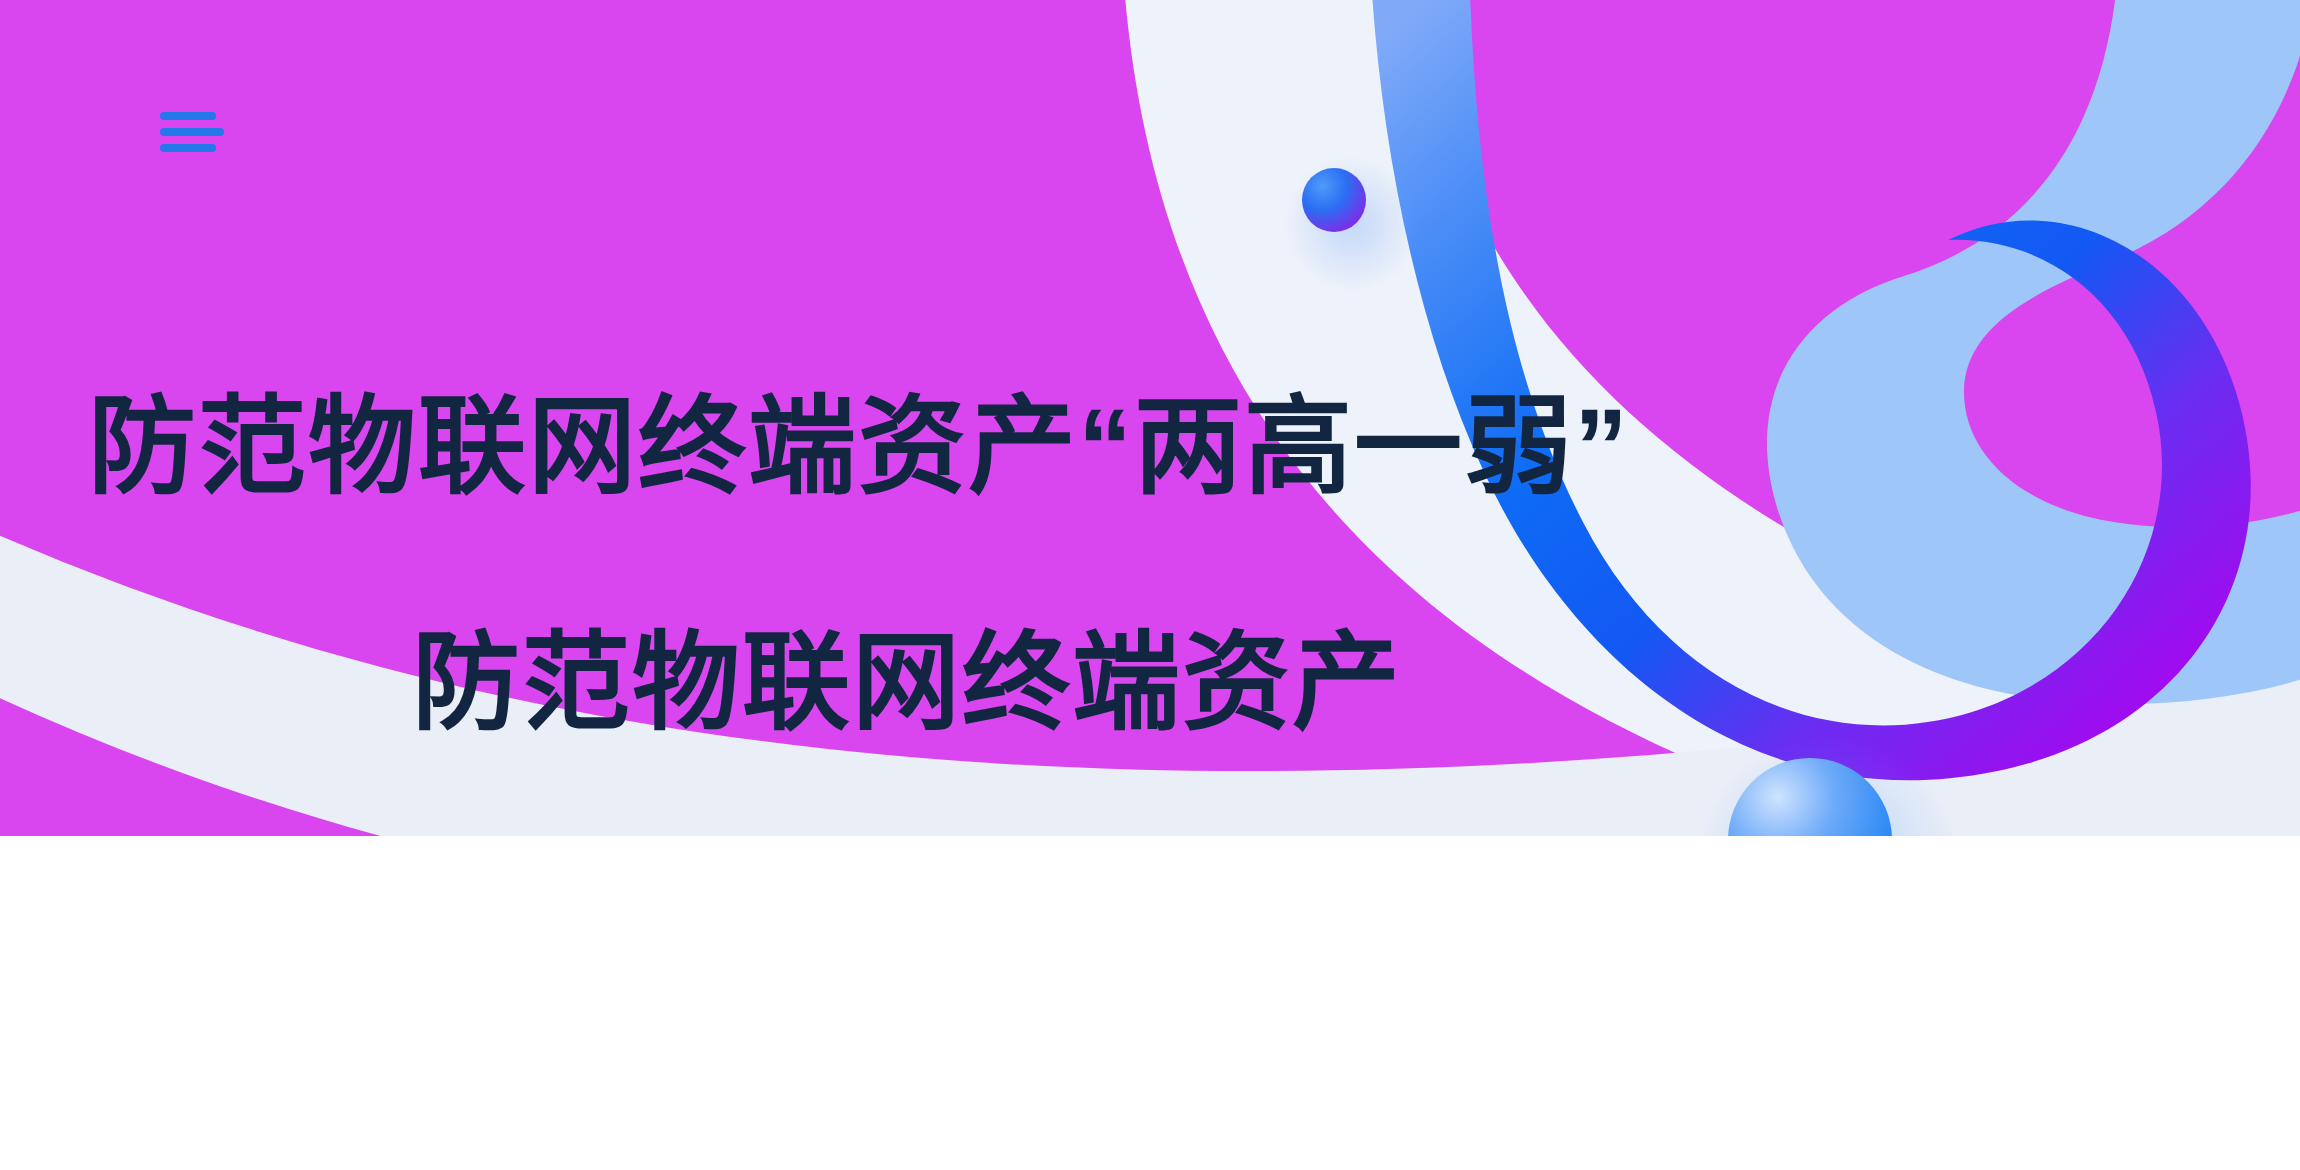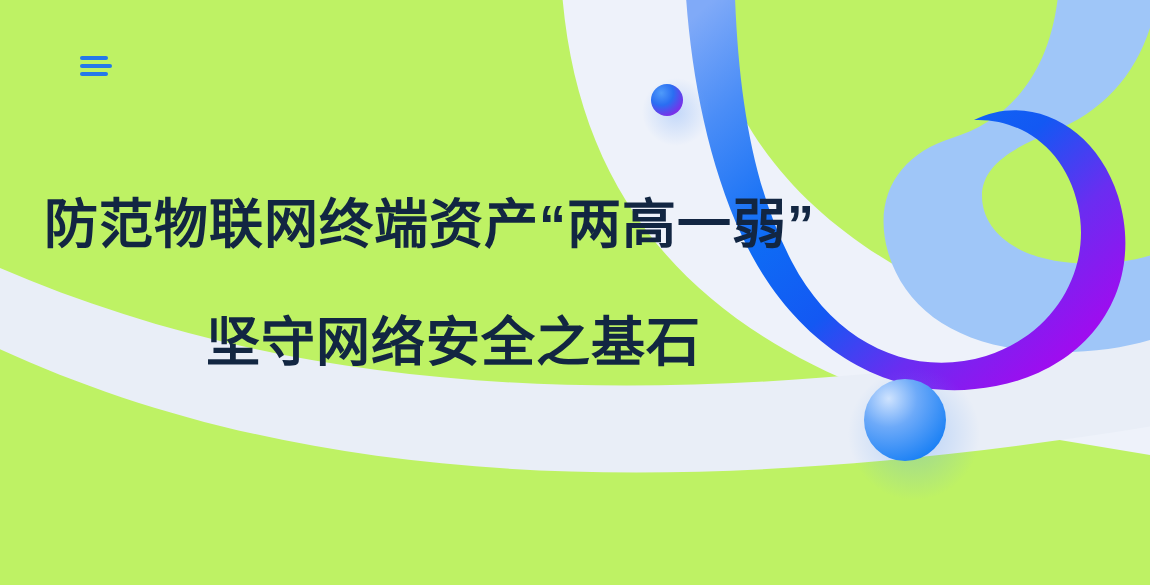--- a/index.html
+++ b/index.html
@@ -4,23 +4,23 @@
 <title>防范物联网终端资产"两高一弱"</title>
 <style>
   html, body {
     margin: 0;
     padding: 0;
     background: #ffffff;
   }
   .slide {
     position: relative;
     width: 1150px;
-    height: 585px;
+    height: 418px;
     overflow: hidden;
-    background: #bef264;
+    background: #d946ef;
     font-family: "Liberation Sans", "DejaVu Sans", sans-serif;
     text-decoration: underline;
   }
 
   
   .deco-layer {
     position: absolute;
     inset: 0;
     width: 1150px;
     height: 585px;
@@ -184,16 +184,16 @@
   </div>
 
   <button class="menu-button" aria-label="menu">
     <span class="bar b1"></span>
     <span class="bar b2"></span>
     <span class="bar b3"></span>
   </button>
 
   <div class="title-block">
     <div class="title-line line1">防范物联网终端资产“两高一弱”</div>
-    <div class="title-line line2">坚守网络安全之基石</div>
+    <div class="title-line line2">防范物联网终端资产</div>
   </div>
 
 </div>
 
 </body></html>

